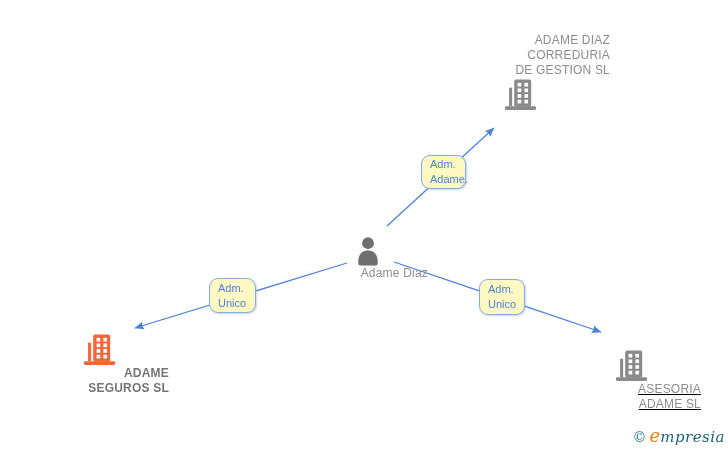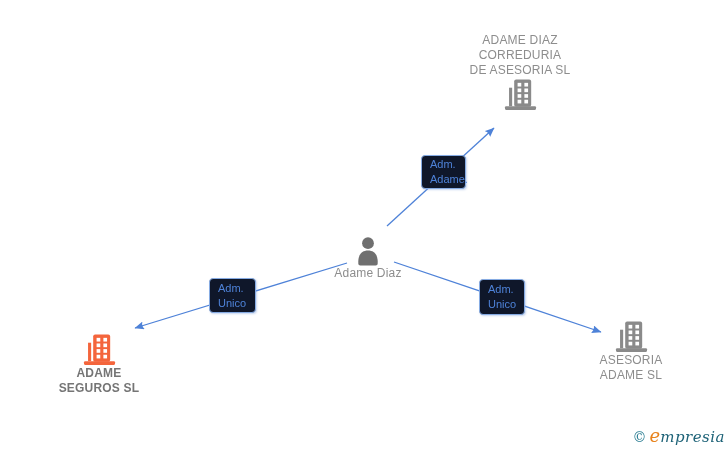--- a/index.html
+++ b/index.html
@@ -6,38 +6,38 @@
   .canvas{
     position:relative;
     width:728px;height:450px;
     background:#ffffff;
     overflow:hidden;
     font-family:"Liberation Sans", sans-serif;
   }
   svg.connectors{position:absolute;left:0;top:0;}
 
   
-  .node{position:absolute;text-align:center;}
+  .node{position:absolute;text-align:right;}
   .node .name{
     font-size:12px;line-height:15px;color:#8d8d8d;letter-spacing:.2px;
   }
   .node .name div{white-space:nowrap;}
   .node.highlight .name{font-weight:bold;color:#757575;}
   .node .icon{display:block;margin:0 auto;}
   .gap-above{margin-top:7px;}
   .gap-below{margin-bottom:6px;}
 
   
   .edge-label{
     position:absolute;
     box-sizing:border-box;
     width:46px;height:34px;
-    background:#0f172a;
+    background:#fef9c3;
     border:1px solid #86abe3;
-    border-radius:4px;
+    border-radius:9px;
     box-shadow:1px 1px 2px rgba(130,165,220,.45);
     color:#4e82d8;
     font-size:11px;line-height:15px;
     display:flex;flex-direction:column;justify-content:center;
     padding-left:8px;
   }
   .edge-label div{white-space:nowrap;}
 
   
   .watermark{
@@ -67,21 +67,21 @@
       <line x1="387" y1="226" x2="494" y2="128" marker-end="url(#arrow)"></line>
       <line x1="347" y1="263" x2="135" y2="328" marker-end="url(#arrow)"></line>
       <line x1="394" y1="262" x2="601" y2="332" marker-end="url(#arrow)"></line>
     </g>
   </svg>
 
   <div class="node" style="left:430px;top:33px;width:180px;">
     <div class="name">
       <div>ADAME DIAZ</div>
       <div>CORREDURIA</div>
-      <div>DE ASESORIA SL</div>
+      <div>DE GESTION SL</div>
     </div>
     <svg class="icon gap-above" width="33" height="33" viewBox="0 0 34 34">
       <g fill="#8a8a8a">
         <rect x="1" y="29" width="32" height="4" rx="1.2"></rect>
         <rect x="5.2" y="10" width="3.2" height="19"></rect>
         <rect x="10.5" y="1.5" width="17.5" height="28" rx="2"></rect>
       </g>
       <g fill="#ffffff">
         <rect x="14" y="5" width="3.8" height="3.8"></rect>  
           <rect x="21" y="5" width="3.8" height="3.8"></rect>
@@ -124,21 +124,21 @@
         <rect x="14" y="22.4" width="3.8" height="3.8"></rect>
           <rect x="21" y="22.4" width="3.8" height="3.8"></rect>
       </g>
     </svg>
     <div class="name">
       <div>ADAME</div>
       <div>SEGUROS SL</div>
     </div>
   </div>
 
-  <div class="node" style="left:561px;top:320px;width:140px;">
+  <div class="node" style="left:561px;top:349px;width:140px;text-decoration:underline;">
     <svg class="icon gap-below" width="33" height="33" viewBox="0 0 34 34">
       <g fill="#8a8a8a">
         <rect x="1" y="29" width="32" height="4" rx="1.2"></rect>
         <rect x="5.2" y="10" width="3.2" height="19"></rect>
         <rect x="10.5" y="1.5" width="17.5" height="28" rx="2"></rect>
       </g>
       <g fill="#ffffff">
         <rect x="14" y="5" width="3.8" height="3.8"></rect>  
           <rect x="21" y="5" width="3.8" height="3.8"></rect>
         <rect x="14" y="10.8" width="3.8" height="3.8"></rect>

